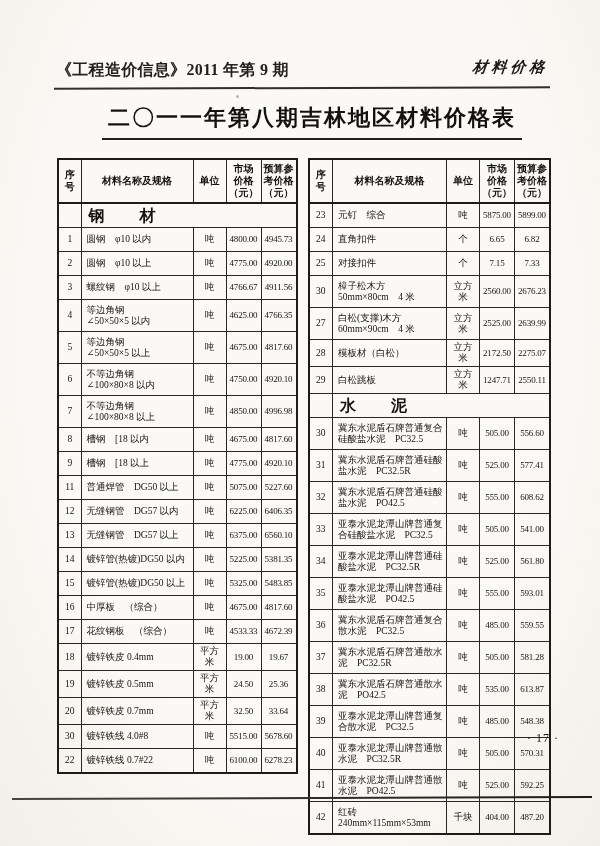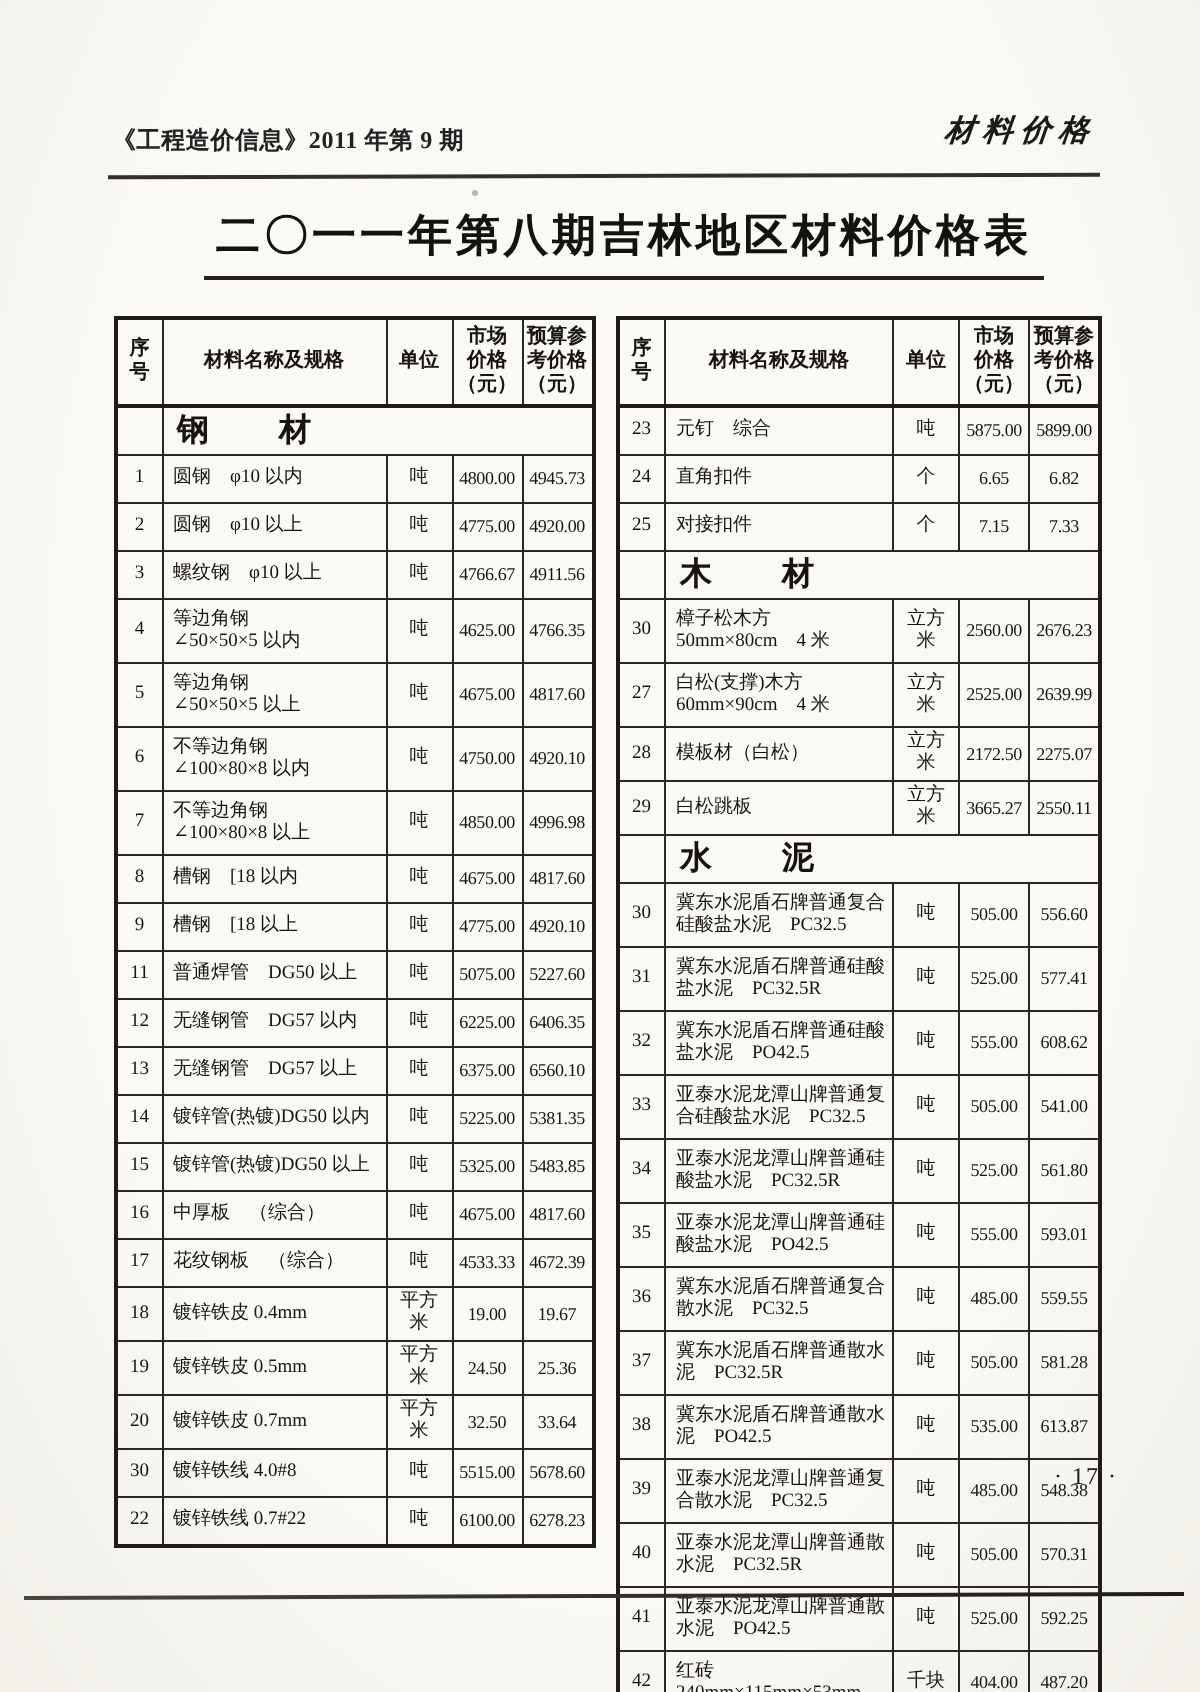--- a/index.html
+++ b/index.html
@@ -11,21 +11,21 @@
     font-family:"Liberation Serif","DejaVu Serif",serif;
     color:#181614;
     overflow:hidden;
   }
   
   .journal-header{
     position:absolute;top:60px;left:56px;right:52px;
     display:flex;justify-content:space-between;align-items:flex-end;
   }
   .journal-header .left{
-    font-size:12px;font-weight:bold;letter-spacing:.3px;color:#222;
+    font-size:16px;font-weight:bold;letter-spacing:.3px;color:#222;
   }
   .journal-header .right{
     font-size:15px;font-weight:bold;font-style:italic;
     letter-spacing:4px;color:#1d1b18;
     transform:skewX(-6deg) translateY(-4px);
   }
   .header-rule{
     position:absolute;top:87px;left:54px;right:50px;height:2px;
     background:#33302c;transform:rotate(-.15deg);
   }
@@ -321,24 +321,20 @@
             <td class="c-num">6.65</td>
             <td class="c-num">6.82</td>
           </tr>
           <tr>
             <td>25</td>
             <td class="c-name">对接扣件</td>
             <td>个</td>
             <td class="c-num">7.15</td>
             <td class="c-num">7.33</td>
           </tr>
-          <tr>
-            <td></td>
-            <td colspan="4" class="c-sec">木　　材</td>
-          </tr>
           <tr class="dbl">
             <td>30</td>
             <td class="c-name">樟子松木方
 50mm×80cm　4 米</td>
             <td>立方米</td>
             <td class="c-num">2560.00</td>
             <td class="c-num">2676.23</td>
           </tr>
           <tr class="dbl">
             <td>27</td>
@@ -352,21 +348,21 @@
             <td>28</td>
             <td class="c-name">模板材（白松）</td>
             <td>立方米</td>
             <td class="c-num">2172.50</td>
             <td class="c-num">2275.07</td>
           </tr>
           <tr>
             <td>29</td>
             <td class="c-name">白松跳板</td>
             <td>立方米</td>
-            <td class="c-num">3665.27</td>
+            <td class="c-num">1247.71</td>
             <td class="c-num">2550.11</td>
           </tr>
           <tr>
             <td></td>
             <td colspan="4" class="c-sec">水　　泥</td>
           </tr>
           <tr class="dbl">
             <td>30</td>
             <td class="c-name">冀东水泥盾石牌普通复合
 硅酸盐水泥　PC32.5</td>

